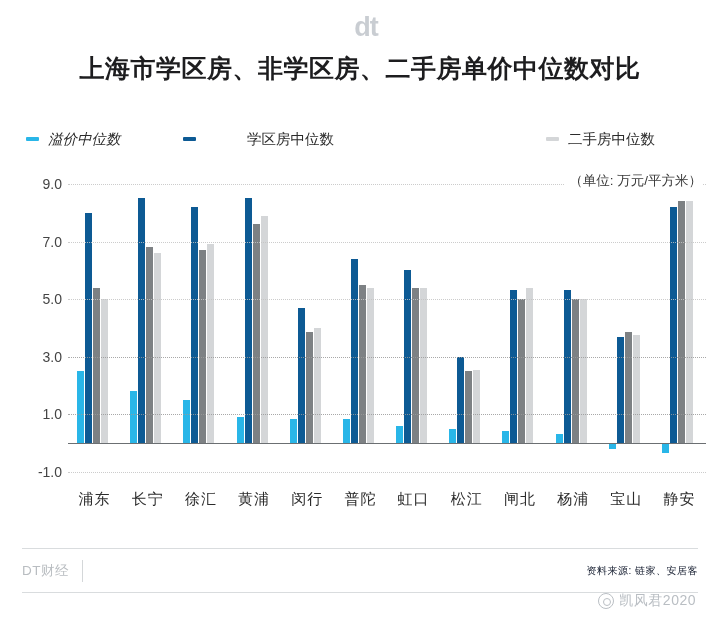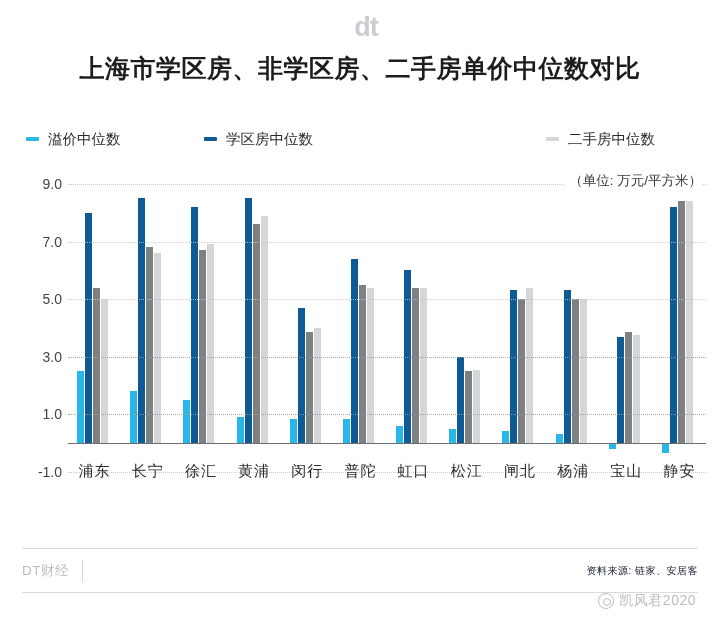--- a/index.html
+++ b/index.html
@@ -139,21 +139,21 @@
   }
   .bar.s0 { background: #29b6e8; }
   .bar.s1 { background: #0d5a94; }
   .bar.s2 { background: #7d8184; }
   .bar.s3 { background: #d4d6d8; }
 
   
   .x-labels {
     position: absolute;
     left: 68px; right: 14px;
-    top: 462px;
+    top: 490px;
     display: flex;
   }
   .x-label {
     flex: 1 1 0;
     text-align: center;
     font-size: 15px;
     color: #2b2b2b;
     letter-spacing: 1px;
   }
 
@@ -226,25 +226,25 @@
 <div id="page">
 
   <div class="brand-row">
     <div class="brand-logo">dt</div>
     <div class="brand-rule"></div>
   </div>
 
   <div class="chart-title">上海市学区房、非学区房、二手房单价中位数对比</div>
 
   <div class="legend" id="legend" style="position: absolute;">
-      <div class="legend-item" style="position: absolute; left: 0px;">
+      <div class="legend-item" style="position: absolute; left: 0px; font-style: italic;">
         <span class="legend-swatch" style="background: rgb(41, 182, 232);"></span>
         <span class="legend-label">溢价中位数</span>
       </div>
-      <div class="legend-item" style="position: absolute; left: 178px;">
+      <div class="legend-item" style="position: absolute; left: 157px; gap: 42px;">
         <span class="legend-swatch" style="background: rgb(13, 90, 148);"></span>
         <span class="legend-label">学区房中位数</span>
       </div>
       <div class="legend-item" style="position: absolute; left: 520px;">
         <span class="legend-swatch" style="background: rgb(212, 214, 216);"></span>
         <span class="legend-label">二手房中位数</span>
       </div>
     </div>
 
   <div class="plot-wrap">

